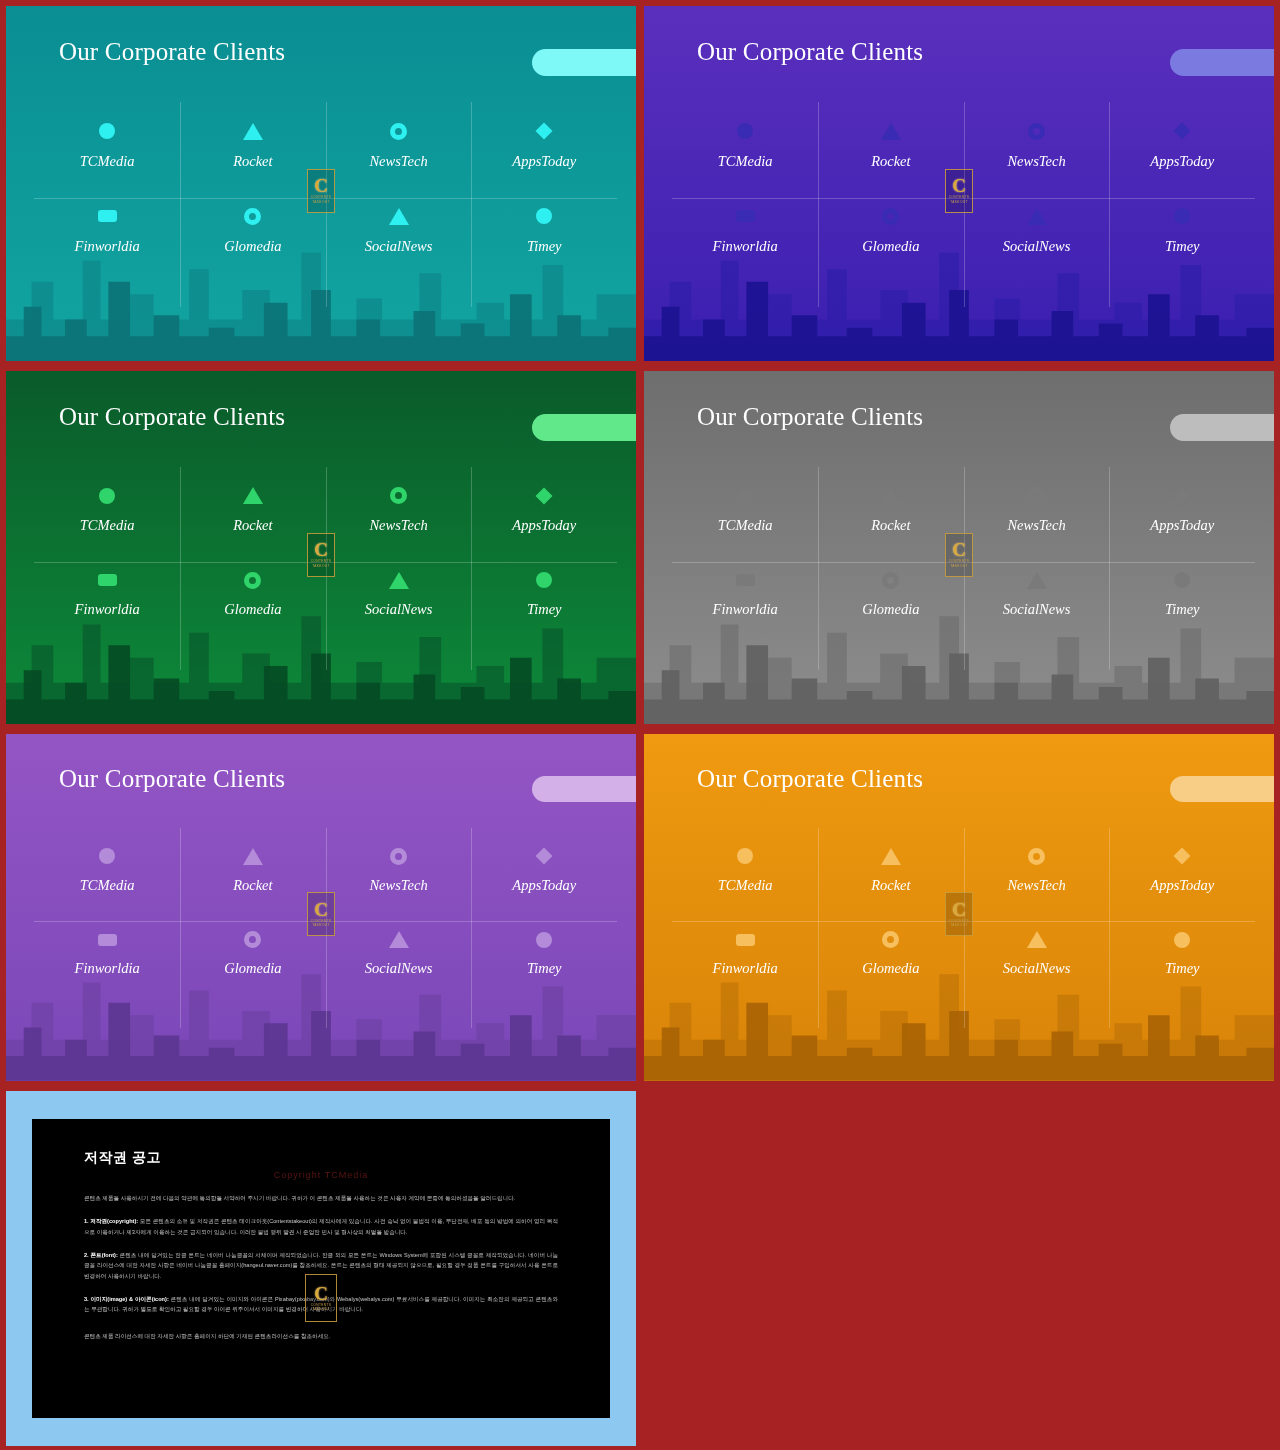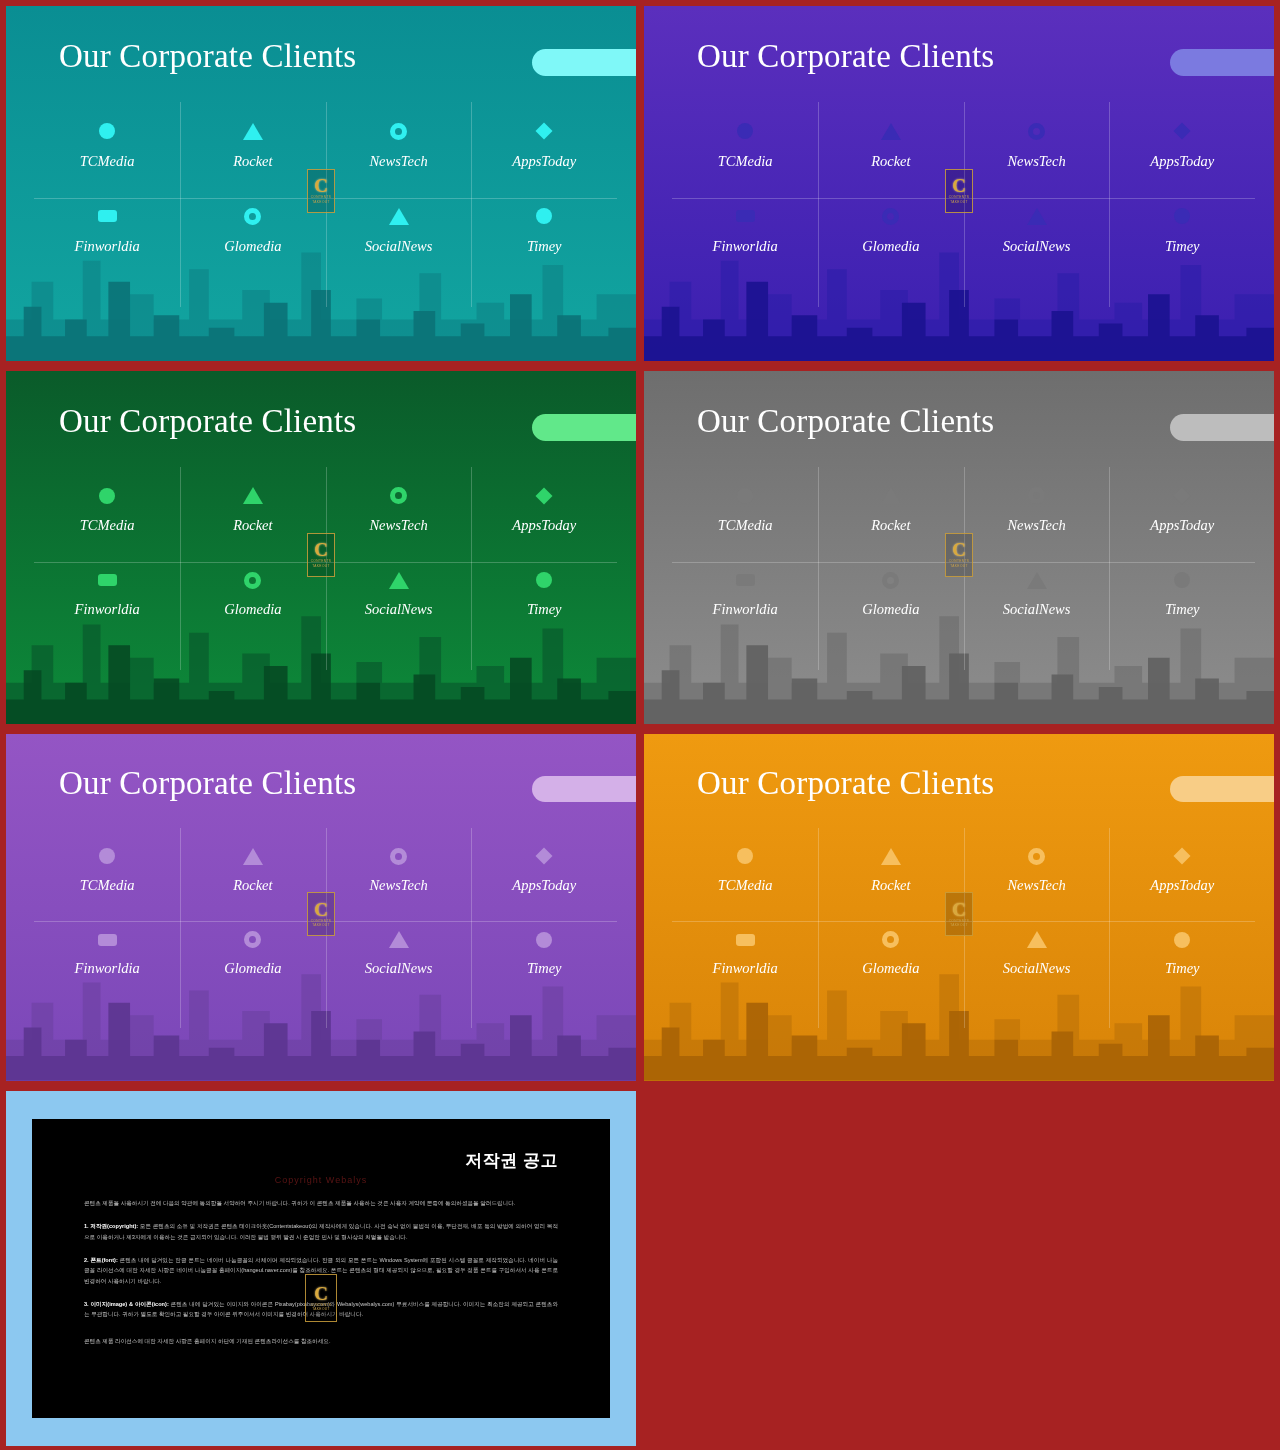--- a/index.html
+++ b/index.html
@@ -25,21 +25,21 @@
     position:relative;width:100%;height:100%;overflow:hidden;
   }
   .slide .skyline{
     position:absolute;left:0;right:0;bottom:0;height:46%;
     pointer-events:none;
   }
   .slide .skyline svg{display:block;width:100%;height:100%;}
 
   .slide-title{
     position:absolute;left:8.4%;top:9%;
-    font-size:33px;letter-spacing:.2px;
+    font-size:25px;letter-spacing:.2px;
     color:#ffffff;white-space:nowrap;
     font-family:"Liberation Serif", serif;
   }
   .pill{
     position:absolute;top:12.2%;left:83.5%;right:-2%;
     height:7.5%;border-radius:999px;
   }
 
   
   .clients{
@@ -96,21 +96,21 @@
     background:#8cc8f0;
     padding:28px 26px;
     box-sizing:border-box;
   }
   .notice{
     width:100%;height:100%;background:#000;
     box-sizing:border-box;padding:30px 52px 18px 52px;
     position:relative;overflow:hidden;
   }
   .ntitle{
-    text-align:right;color:#ffffff;font-size:17px;font-weight:bold;
+    text-align:left;color:#ffffff;font-size:14px;font-weight:bold;
     font-family:"Liberation Sans",sans-serif;letter-spacing:.5px;
   }
   .nsub{
     text-align:center;color:#5a1414;font-size:9px;margin-top:3px;
     font-family:"Liberation Sans",sans-serif;letter-spacing:1px;
   }
   .np{
     color:#c9c9c9;font-size:5.6px;line-height:1.85;margin-top:13px;
     font-family:"Liberation Sans",sans-serif;text-align:justify;
   }
@@ -571,21 +571,21 @@
           <span class="wmT">CONTENTS</span>
           <span class="wmT">TAKEOUT</span>
         </div>
       </div>
     </div>
 
   <div class="cell pad-l">
     <div class="notice-frame">
       <div class="notice">
         <div class="ntitle">저작권 공고</div>
-        <div class="nsub">Copyright Webalys</div>
+        <div class="nsub">Copyright TCMedia</div>
         <div class="np">콘텐츠 제품을 사용하시기 전에 다음의 약관에 동의함을 서약하여 주시기 바랍니다. 귀하가 이 콘텐츠 제품을 사용하는 것은 사용자 계약에 본증에 동의하셨음을 알려드립니다.</div>
         <div class="np">
           <b>1. 저작권(copyright):</b>
           <span>모든 콘텐츠의 소유 및 저작권은 콘텐츠 테이크아웃(Contentstakeout)의 제작사에게 있습니다. 사전 승낙 없이 불법적 이용, 무단전재, 배포 등의 방법에 의하여 영리 목적으로 이용하거나 제3자에게 이용하는 것은 금지되어 있습니다. 이러한 불법 행위 발견 시 준엄한 민사 및 형사상의 처벌을 받습니다.</span>
         </div>
         <div class="np">
           <b>2. 폰트(font):</b>
           <span>콘텐츠 내에 담겨있는 한글 폰트는 네이버 나눔글꼴의 서체이며 제작되었습니다. 한글 외의 모든 폰트는 Windows System에 포함된 시스템 글꼴로 제작되었습니다. 네이버 나눔글꼴 라이선스에 대한 자세한 사항은 네이버 나눔글꼴 홈페이지(hangeul.naver.com)를 참조하세요. 폰트는 콘텐츠의 형태 제공되지 않으므로, 필요할 경우 정품 폰트를 구입하셔서 사용 폰트로 변경하여 사용하시기 바랍니다.</span>
         </div>
         <div class="np">

